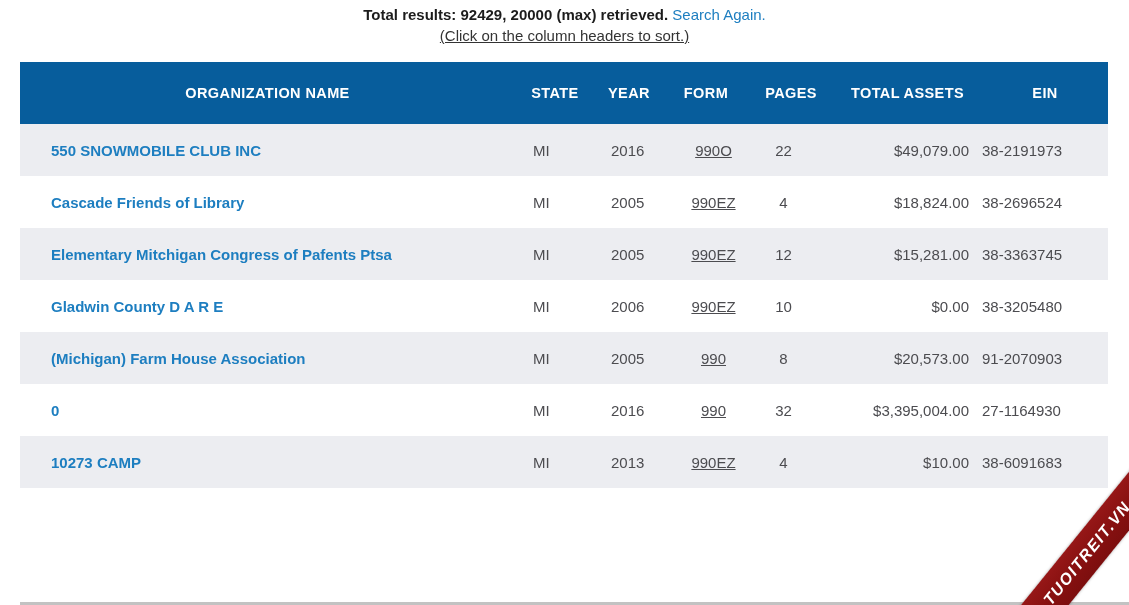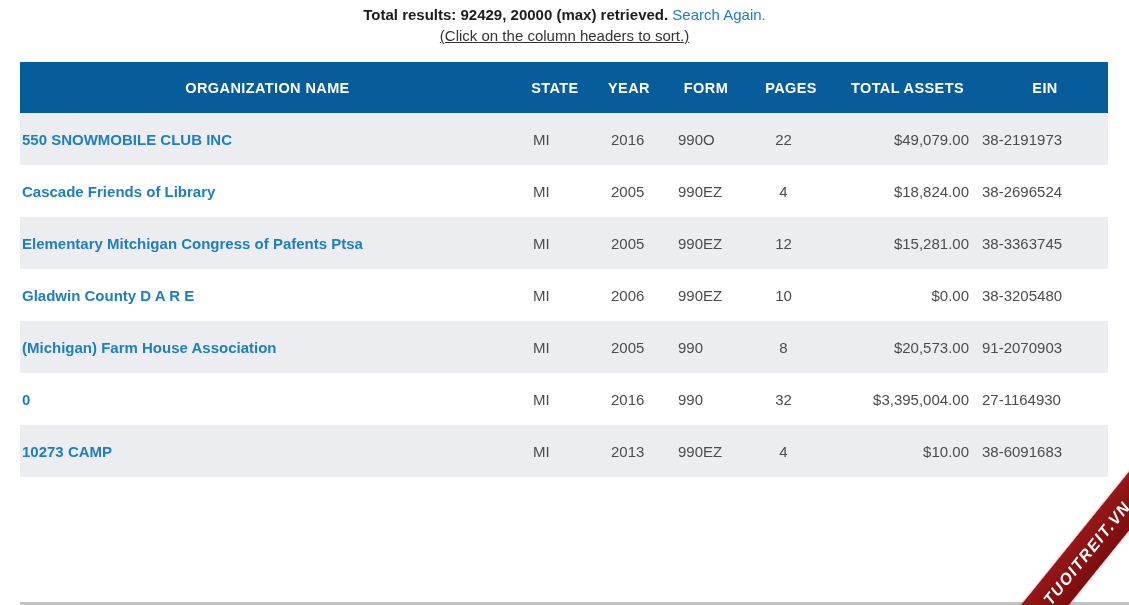--- a/index.html
+++ b/index.html
@@ -10,31 +10,31 @@
   .top-block { padding-top:4px; text-align:center; }
   .summary-line { font-size:15px; color:#1c1c1c; line-height:21px; }
   .summary-bold { font-weight:700; }
   .search-again { color:var(--link, #1d7ec0); font-weight:400; cursor:pointer; text-decoration:none; }
   .hint-line { font-size:15px; color:#333333; line-height:21px;text-decoration:underline; }
 
   
   .table-wrap { position:absolute; left:20px; top:62px; width:1088px; }
   table { border-collapse:collapse; table-layout:fixed; width:1088px; }
   thead th { background:var(--header-bg, #075d9c); color:#ffffff; font-size:14.5px;
-             font-weight:700; letter-spacing:0.4px; height:51px; text-align:center;
+             font-weight:700; letter-spacing:0.4px; height:62px; text-align:center;
              cursor:pointer; }
   tbody td { height:52px; font-size:15px; color:#4c4c50; vertical-align:middle;
              white-space:nowrap; overflow:hidden; }
   tbody tr:nth-child(odd)  { background:var(--row-alt, #ecedf1); }
   tbody tr:nth-child(even) { background:#ffffff; }
 
-  .c-name   { text-align:left;  padding-left:2px;margin-left:12px; }
+  .c-name   { text-align:left;  padding-left:31px;margin-left:12px; }
   .c-state  { text-align:left;  padding-left:18px; }
   .c-year   { text-align:left;  padding-left:16px; }
-  .c-form   { text-align:left;  padding-left:15px; }
+  .c-form   { text-align:center;  padding-left:15px;text-decoration:underline; }
   .c-pages  { text-align:center; padding-right:15px; }
   .c-assets { text-align:right; padding-right:13px; }
   .c-ein    { text-align:left; padding-right:20px; }
 
   .org-link { color:var(--link, #1d7ec0); font-weight:600; text-decoration:none; cursor:pointer; }
 
   
   .bottom-strip { position:absolute; left:20px; right:0; top:602px; height:3px;
                   background:#c2c2c2; z-index:3; }
 

